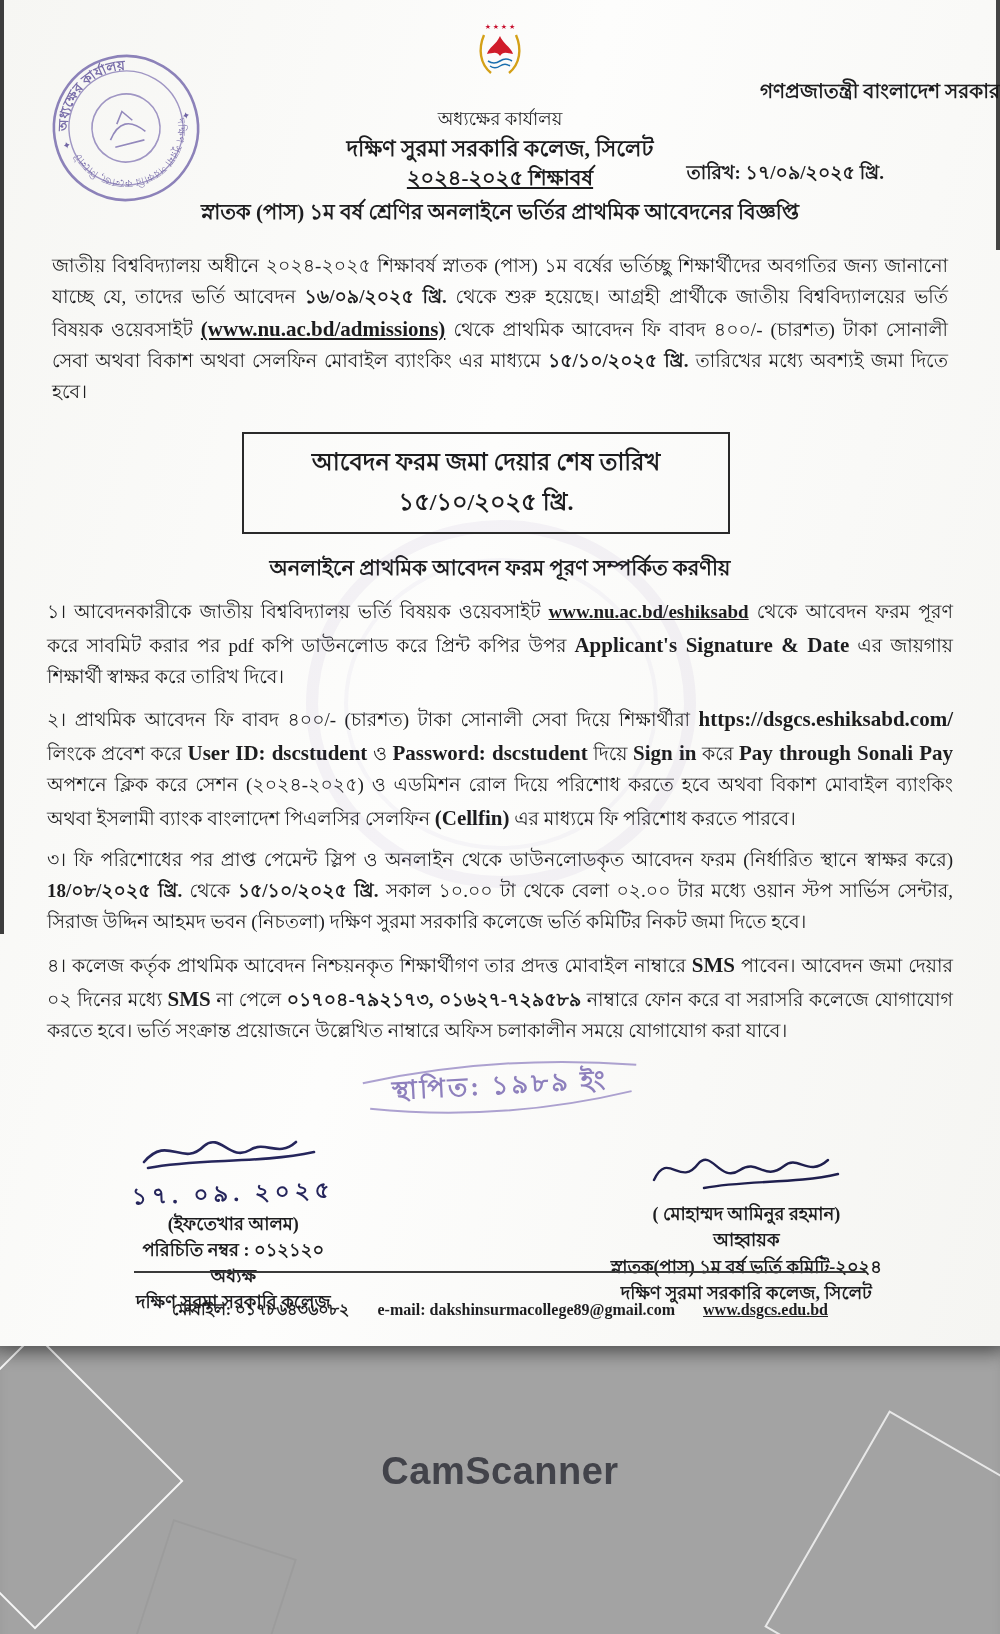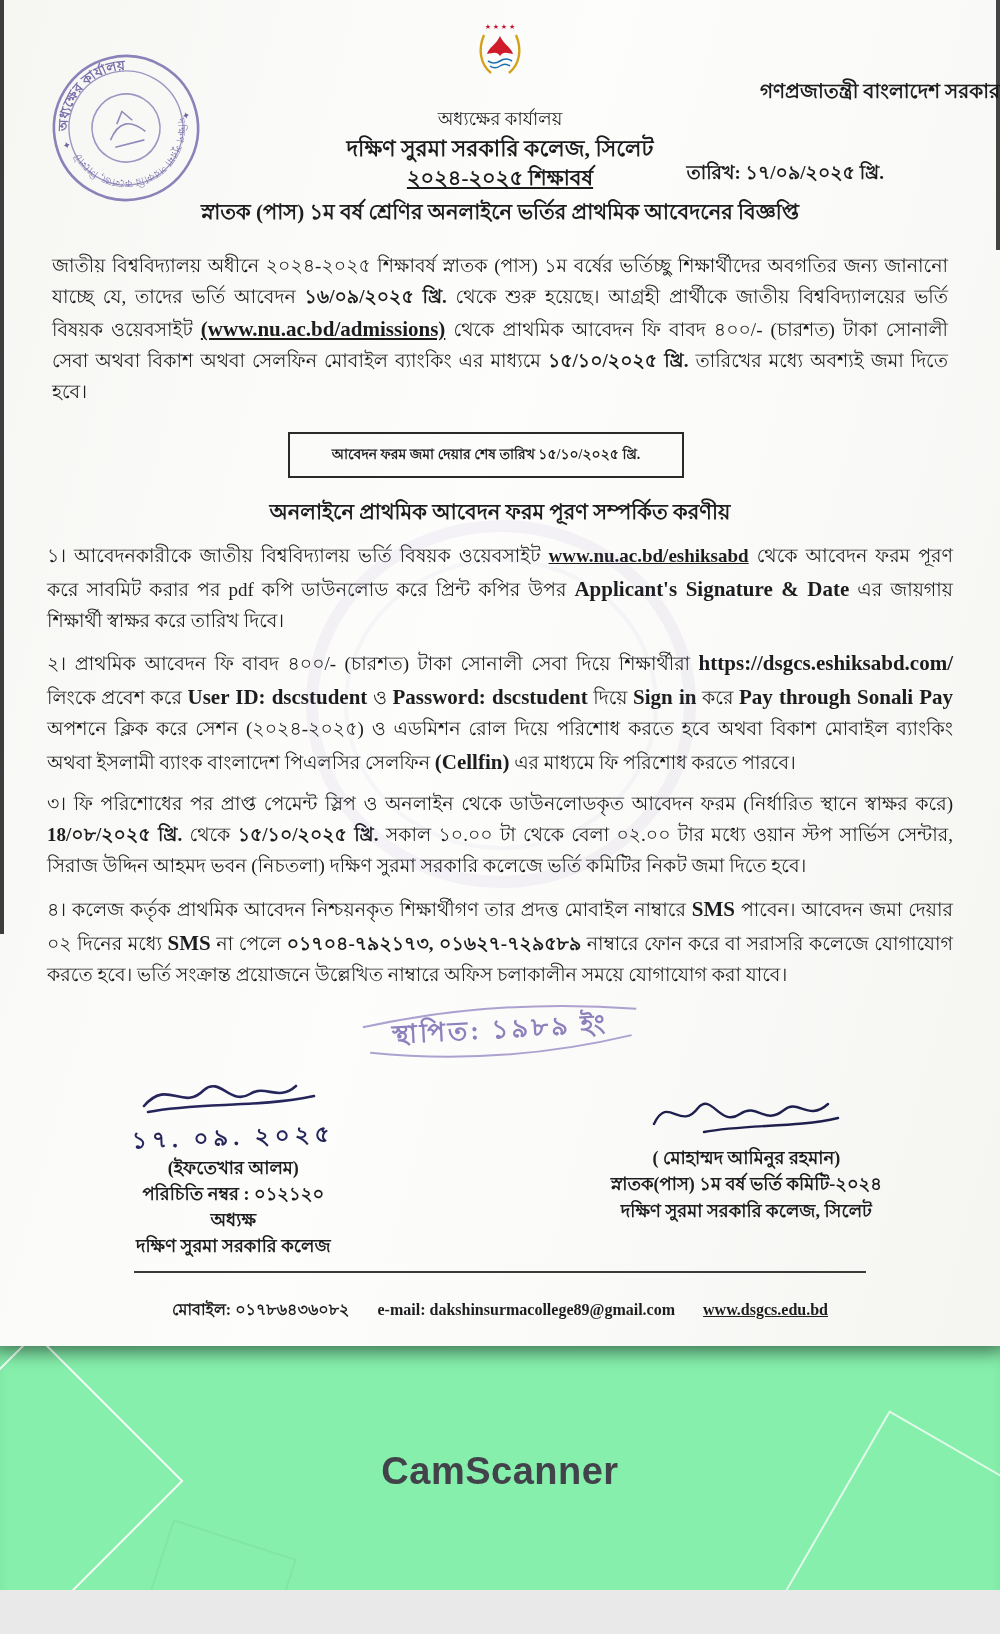--- a/index.html
+++ b/index.html
@@ -34,23 +34,23 @@
   .date-line { position:absolute; top:158px; right:116px; font-size:19px; font-weight:700; }
   .session-title { text-align:center; font-size:21px; font-weight:700; line-height:1.35;text-decoration:underline; }
   .notice-title  { text-align:center; font-size:21px; font-weight:700; margin-top:6px; line-height:1.35; }
   
   .para { font-size:19px; line-height:1.62; text-align:justify; }
   .intro { width:896px; margin:24px auto 0; }
   .b  { font-weight:700; }
   .u  { font-weight:700; text-decoration:underline; }
   .lt { font-weight:700; font-size:21px; font-family:"Liberation Serif", serif; }
   .deadline-box {
-    width:396px; margin:24px auto 0; transform:translateX(-14px);
+    width:488px; margin:24px auto 0; transform:translateX(-14px);
     border:2px solid #2a2a2a; padding:9px 8px;
-    text-align:center; font-size:14px; font-weight:700;
+    text-align:center; font-size:24px; font-weight:700;
   }
   .section-heading { text-align:center; font-size:21px; font-weight:700; margin-top:18px; }
   .items { width:906px; margin:8px auto 0; }
   .item { margin-top:10px; }
   
   .est-stamp { text-align:center; margin-top:6px; }
   .sign-row { display:flex; justify-content:space-between; padding:0 118px 0 132px; margin-top:12px; }
   .sign-block { text-align:center; font-size:18px; line-height:1.45; }
   .sign-block.right { margin-top:16px; }
   .hand-date { font-size:23px; font-weight:700; color:#26265c; letter-spacing:5px; transform:rotate(-2deg); margin-top:-4px; }
@@ -58,22 +58,22 @@
   
   .contact { position:absolute; bottom:22px; left:0; right:0; text-align:center; }
   .contact-inner {
     display:inline-block; border-top:2px solid #3a3a3a; padding:24px 26px 0;
     font-size:16px; font-weight:700;
   }
   .contact-inner span { margin:0 12px; }
   .contact-web { text-decoration:underline; }
   
   .cs-bar {
-    position:absolute; top:1346px; left:0; width:1000px; height:244px;
-    background:#86efac; overflow:hidden; z-index:1;
+    position:absolute; top:1346px; left:0; width:1000px; height:288px;
+    background:#a3a3a3; overflow:hidden; z-index:1;
     box-shadow:inset 0 14px 18px -12px rgba(0,0,0,.35);
   }
   .cs-deco { position:absolute; border:2px solid rgba(255,255,255,.9); }
   .cs-deco.d1 { left:-70px; top:30px;  width:210px; height:210px; transform:rotate(45deg); }
   .cs-deco.d2 { right:-60px; top:110px; width:250px; height:250px; transform:rotate(30deg); border-color:rgba(255,255,255,.75); }
   .cs-deco.d3 { left:150px; top:190px; width:130px; height:130px; transform:rotate(18deg); border-color:rgba(0,0,0,.04); }
   .cs-label {
     position:relative; text-align:center; margin-top:104px;
     font-family:"Liberation Sans", sans-serif; font-size:38px; font-weight:700;
     color:#42434a; letter-spacing:.5px;
@@ -165,20 +165,21 @@
         <div class="sign-line">(ইফতেখার আলম)</div>
         <div class="sign-line">পরিচিতি নম্বর : ০১২১২০</div>
         <div class="sign-line">অধ্যক্ষ</div>
         <div class="sign-line">দক্ষিণ সুরমা সরকারি কলেজ</div>
       </div>
       <div class="sign-block right">
         <svg width="200" height="48" viewBox="0 0 200 48">
           <path d="M8,34 C22,4 34,42 52,18 C66,2 74,38 94,24 C112,12 118,36 138,20 C152,8 162,32 182,14 M58,42 C100,34 150,38 192,28" stroke="#1f1f4e" stroke-width="2.4" fill="none" stroke-linecap="round"></path>
         </svg>
         <div class="sign-line">( মোহাম্মদ আমিনুর রহমান)</div>
+        <div class="sign-line">আহ্বায়ক</div>
         <div class="sign-line">স্নাতক(পাস) ১ম বর্ষ ভর্তি কমিটি-২০২৪</div>
         <div class="sign-line">দক্ষিণ সুরমা সরকারি কলেজ, সিলেট</div>
       </div>
     </div>
 
     <div class="contact">
       <div class="contact-inner">
         <span>মোবাইল: ০১৭৮৬৪৩৬০৮২</span>
         <span>e-mail: dakshinsurmacollege89@gmail.com</span>
         <span class="contact-web">www.dsgcs.edu.bd</span>

